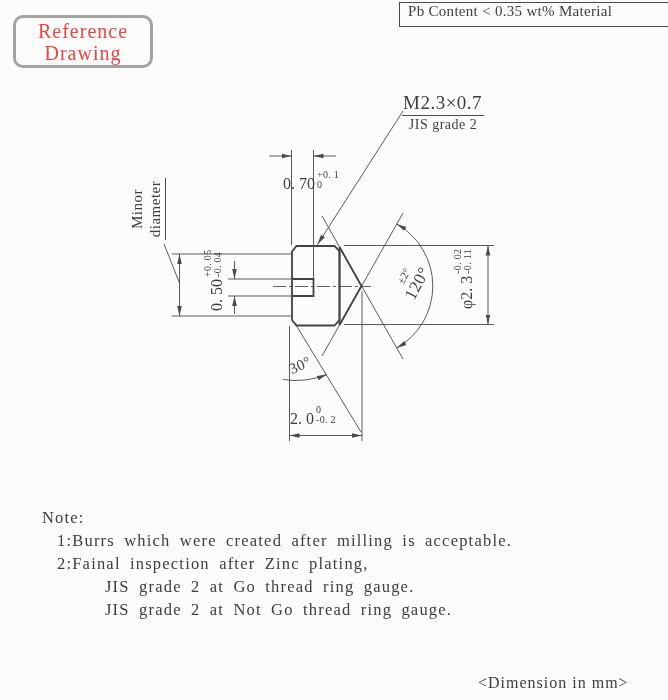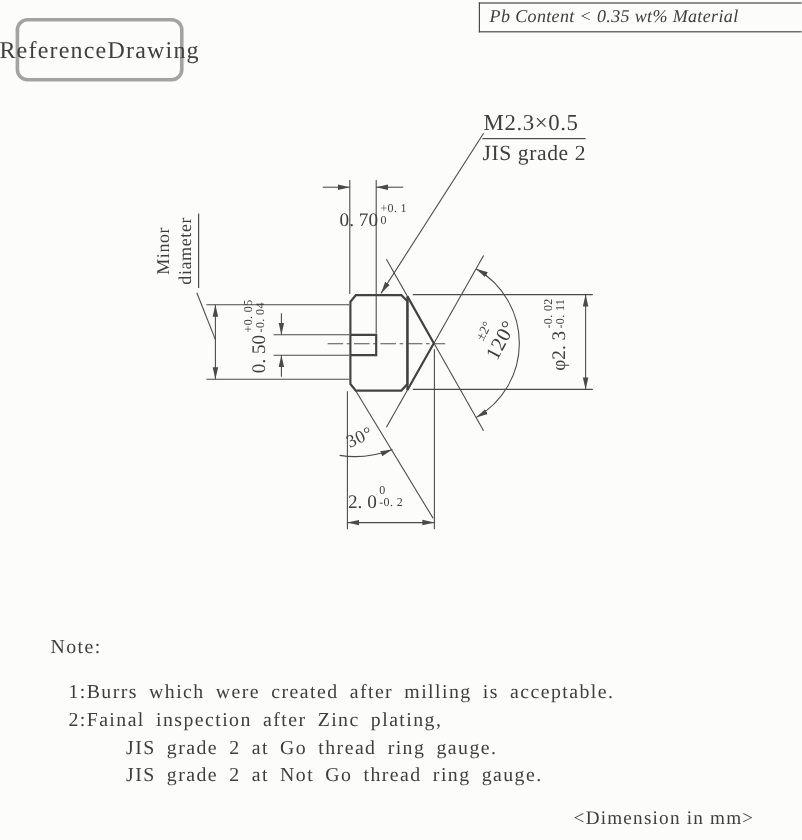--- a/index.html
+++ b/index.html
@@ -7,50 +7,50 @@
     width:668px;height:700px;position:relative;overflow:hidden;
     background:#fcfcfb;
     font-family:"Liberation Serif","DejaVu Serif",serif;
     color:#3e3e3e;
   }
   .abs{position:absolute;}
   
   .ref-box{
     left:13px;top:15px;width:134px;height:47px;
     border:3px solid #a3a3a3;border-radius:10px;
-    display:flex;flex-direction:row;align-items:center;justify-content:center;
-    color:#404040;font-size:20px;line-height:22px;letter-spacing:1px;
+    display:flex;flex-direction:column;align-items:center;justify-content:center;
+    color:#ef4444;font-size:20px;line-height:22px;letter-spacing:1px;
   }
   .pb-box{
     left:399px;top:2px;width:269px;height:25px;box-sizing:border-box;
     border:1.5px solid #4a4a4a;border-right:none;
-    display:flex;align-items:center;padding-left:8px;
-    font-size:15px;letter-spacing:0.3px;white-space:nowrap;font-style:italic;
+    display:flex;align-items:flex-start;padding-left:8px;
+    font-size:15px;letter-spacing:0.3px;white-space:nowrap;
   }
   
   svg.draw{left:0;top:0;width:668px;height:700px;pointer-events:none;}
   
   .dim{display:flex;align-items:flex-start;white-space:nowrap;}
   .dim .val{font-size:16px;line-height:18px;}
   .tol{display:inline-flex;flex-direction:column;font-size:10px;line-height:10px;
        margin-left:2px;transform:translateY(-5px);letter-spacing:0.3px;}
   .rot{transform-origin:center center;}
   .callout-line1{font-size:19px;letter-spacing:0.5px;border-bottom:1px solid #4a4a4a;
                  padding:0 2px 1px 1px;white-space:nowrap;}
-  .callout-line2{font-size:18px;letter-spacing:0.5px;white-space:nowrap;text-align:center;}
+  .callout-line2{font-size:14px;letter-spacing:0.5px;white-space:nowrap;text-align:center;}
   .minor-label{display:flex;flex-direction:column;align-items:center;
                font-size:15px;line-height:18px;letter-spacing:0.5px;}
   .minor-label .u{border-bottom:1px solid #4a4a4a;padding:0 3px 1px 3px;}
   .angle-block{display:flex;flex-direction:column;align-items:center;line-height:1;}
   .angle-block .small{font-size:11px;}
   .angle-block .big{font-size:17px;margin-top:1px;letter-spacing:0.5px;}
   .deg30{font-size:15px;letter-spacing:0.5px;}
   
-  .note-title{left:42px;top:508px;font-size:16.5px;letter-spacing:1.2px;margin-top:21px;}
-  .note-line{font-size:16.5px;letter-spacing:1.2px;word-spacing:4px;white-space:nowrap;margin-top:36px;}
+  .note-title{left:42px;top:508px;font-size:16.5px;letter-spacing:1.2px;}
+  .note-line{font-size:16.5px;letter-spacing:1.2px;word-spacing:4px;white-space:nowrap;}
   .footer-unit{left:478px;top:674px;font-size:16px;letter-spacing:1px;white-space:nowrap;}
 </style>
 </head>
 <body>
 
 <svg class="draw abs" viewBox="0 0 668 700">
   <defs>
     <marker id="arr" markerUnits="userSpaceOnUse" markerWidth="11" markerHeight="7" refX="10" refY="3.2" orient="auto-start-reverse">
       <path d="M0,0.9 L10,3.2 L0,5.5 Z" fill="#4a4a4a"></path>
     </marker>
@@ -121,21 +121,21 @@
 
 <div class="abs ref-box">
   <div>Reference</div>
   <div>Drawing</div>
 </div>
 <div class="abs pb-box">
   <span>Pb Content &lt; 0.35 wt% Material</span>
 </div>
 
 <div class="abs" style="left:402px;top:92px;">
-  <div class="callout-line1">M2.3×0.5</div>
+  <div class="callout-line1">M2.3×0.7</div>
   <div class="callout-line2" style="margin-top:1px;">JIS grade 2</div>
 </div>
 
 <div class="abs rot" style="left:103px;top:190px;width:88px;transform:rotate(-90deg);">
   <div class="minor-label">
     <span>Minor</span>
     <span class="u">diameter</span>
   </div>
 </div>
 

